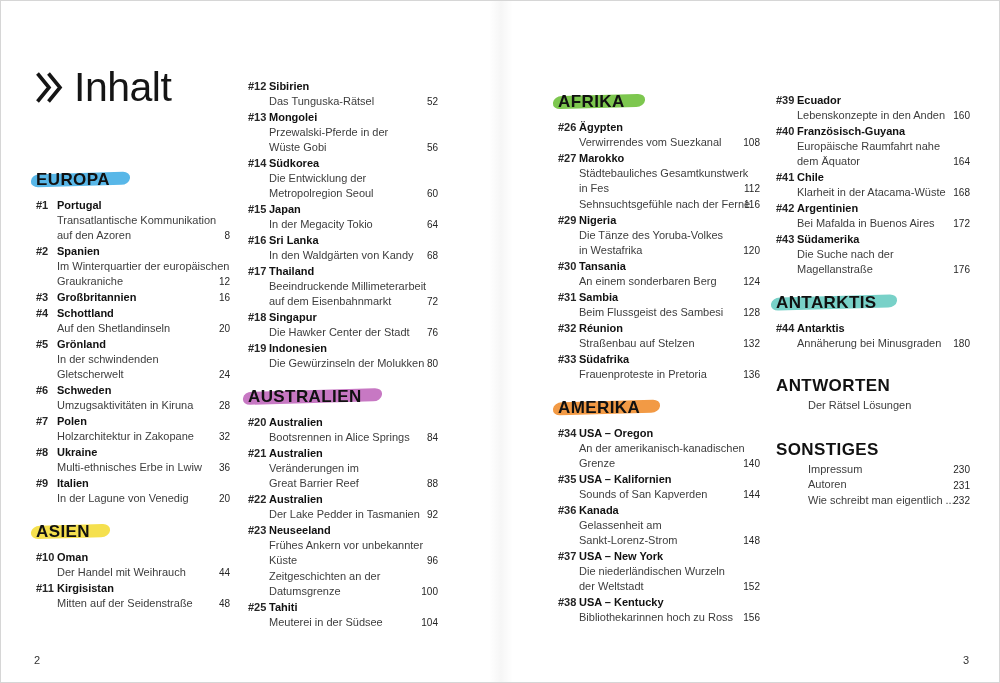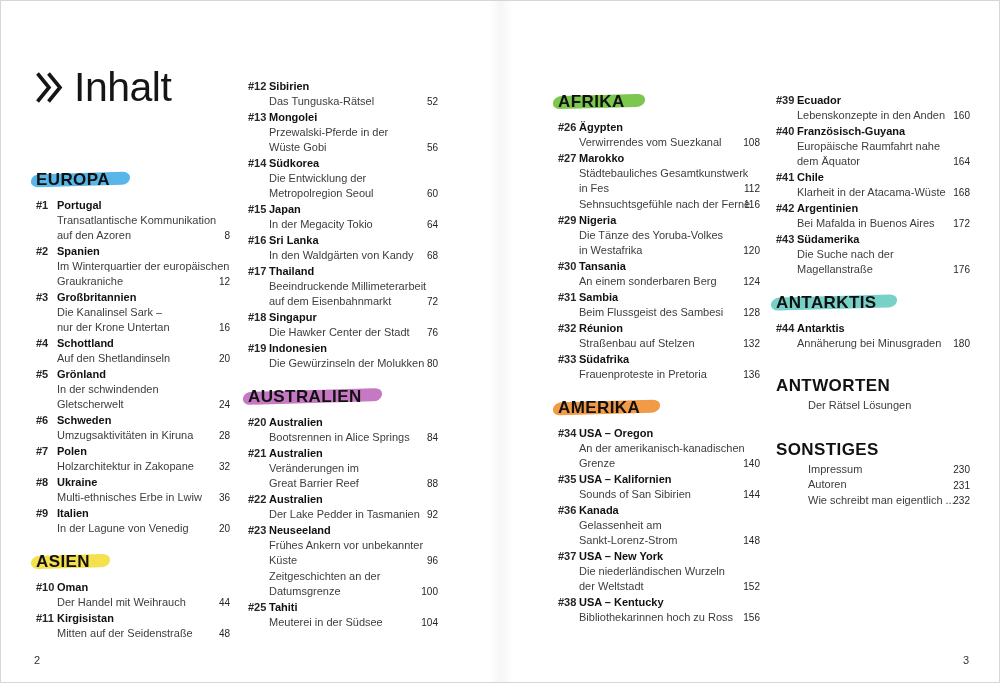--- a/index.html
+++ b/index.html
@@ -93,22 +93,20 @@
         <span class="pg">8</span>
       </div>
       <div class="entry">
         <div class="ehead"><span class="num">#2</span><span class="country">Spanien</span></div>
         <div class="desc">Im Winterquartier der europäischen
 Graukraniche</div>
         <span class="pg">12</span>
       </div>
       <div class="entry">
         <div class="ehead"><span class="num">#3</span><span class="country">Großbritannien</span></div>
-        <div class="desc">Die Kanalinsel Sark –
-nur der Krone Untertan</div>
         <span class="pg">16</span>
       </div>
       <div class="entry">
         <div class="ehead"><span class="num">#4</span><span class="country">Schottland</span></div>
         <div class="desc">Auf den Shetlandinseln</div>
         <span class="pg">20</span>
       </div>
       <div class="entry">
         <div class="ehead"><span class="num">#5</span><span class="country">Grönland</span></div>
         <div class="desc">In der schwindenden
@@ -270,21 +268,21 @@
       </div>
       <div class="sec"><span class="sec-inner"><span class="band" style="background: rgb(242, 154, 69);"></span><span class="sec-label">AMERIKA</span></span></div>
       <div class="entry">
         <div class="ehead"><span class="num">#34</span><span class="country">USA – Oregon</span></div>
         <div class="desc">An der amerikanisch-kanadischen
 Grenze</div>
         <span class="pg">140</span>
       </div>
       <div class="entry">
         <div class="ehead"><span class="num">#35</span><span class="country">USA – Kalifornien</span></div>
-        <div class="desc">Sounds of San Sibirien</div>
+        <div class="desc">Sounds of San Kapverden</div>
         <span class="pg">144</span>
       </div>
       <div class="entry">
         <div class="ehead"><span class="num">#36</span><span class="country">Kanada</span></div>
         <div class="desc">Gelassenheit am
 Sankt-Lorenz-Strom</div>
         <span class="pg">148</span>
       </div>
       <div class="entry">
         <div class="ehead"><span class="num">#37</span><span class="country">USA – New York</span></div>

